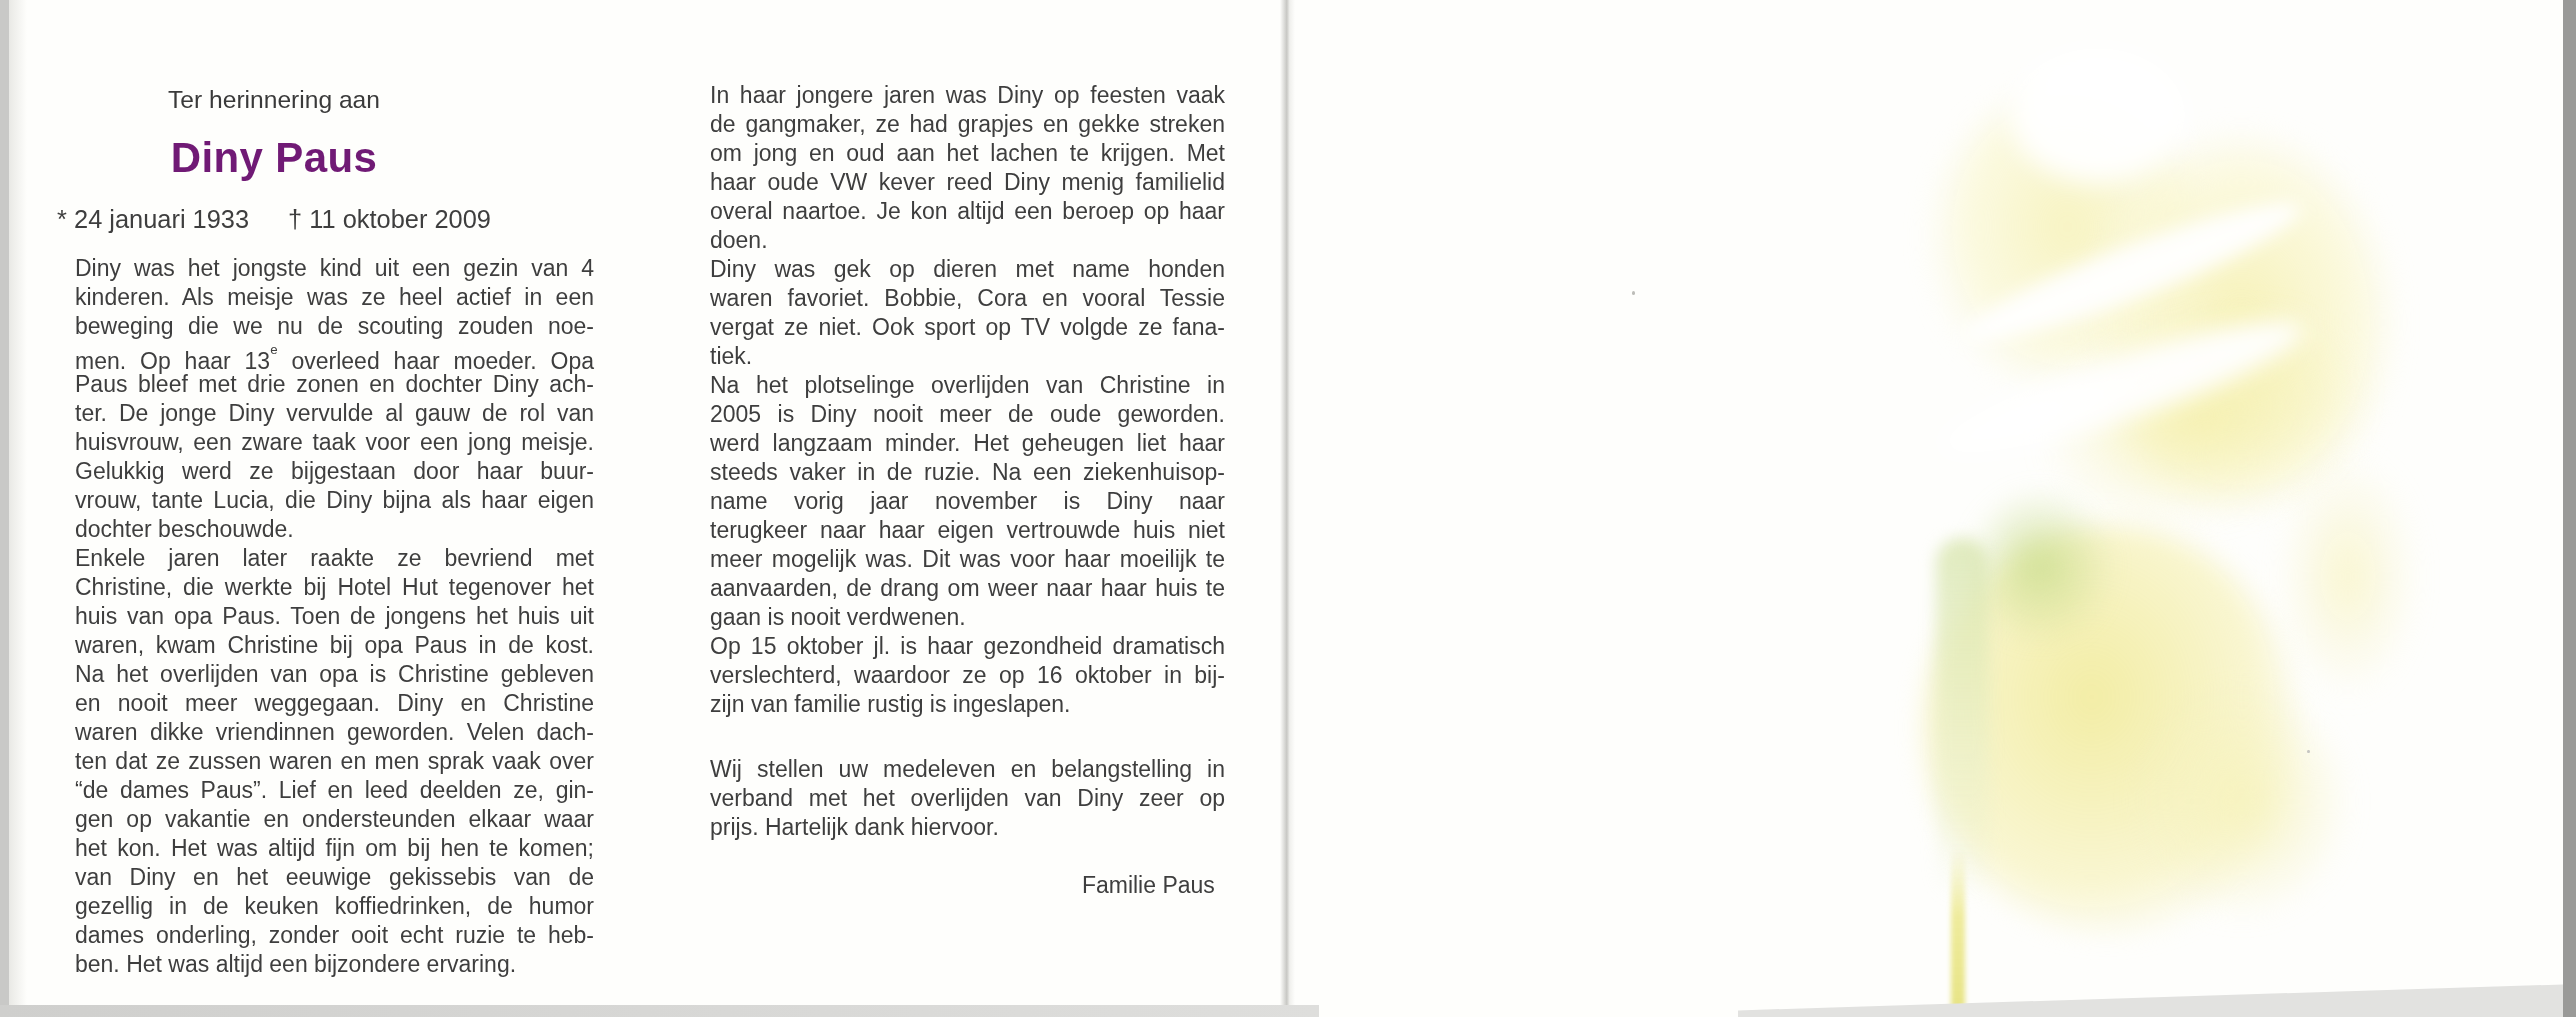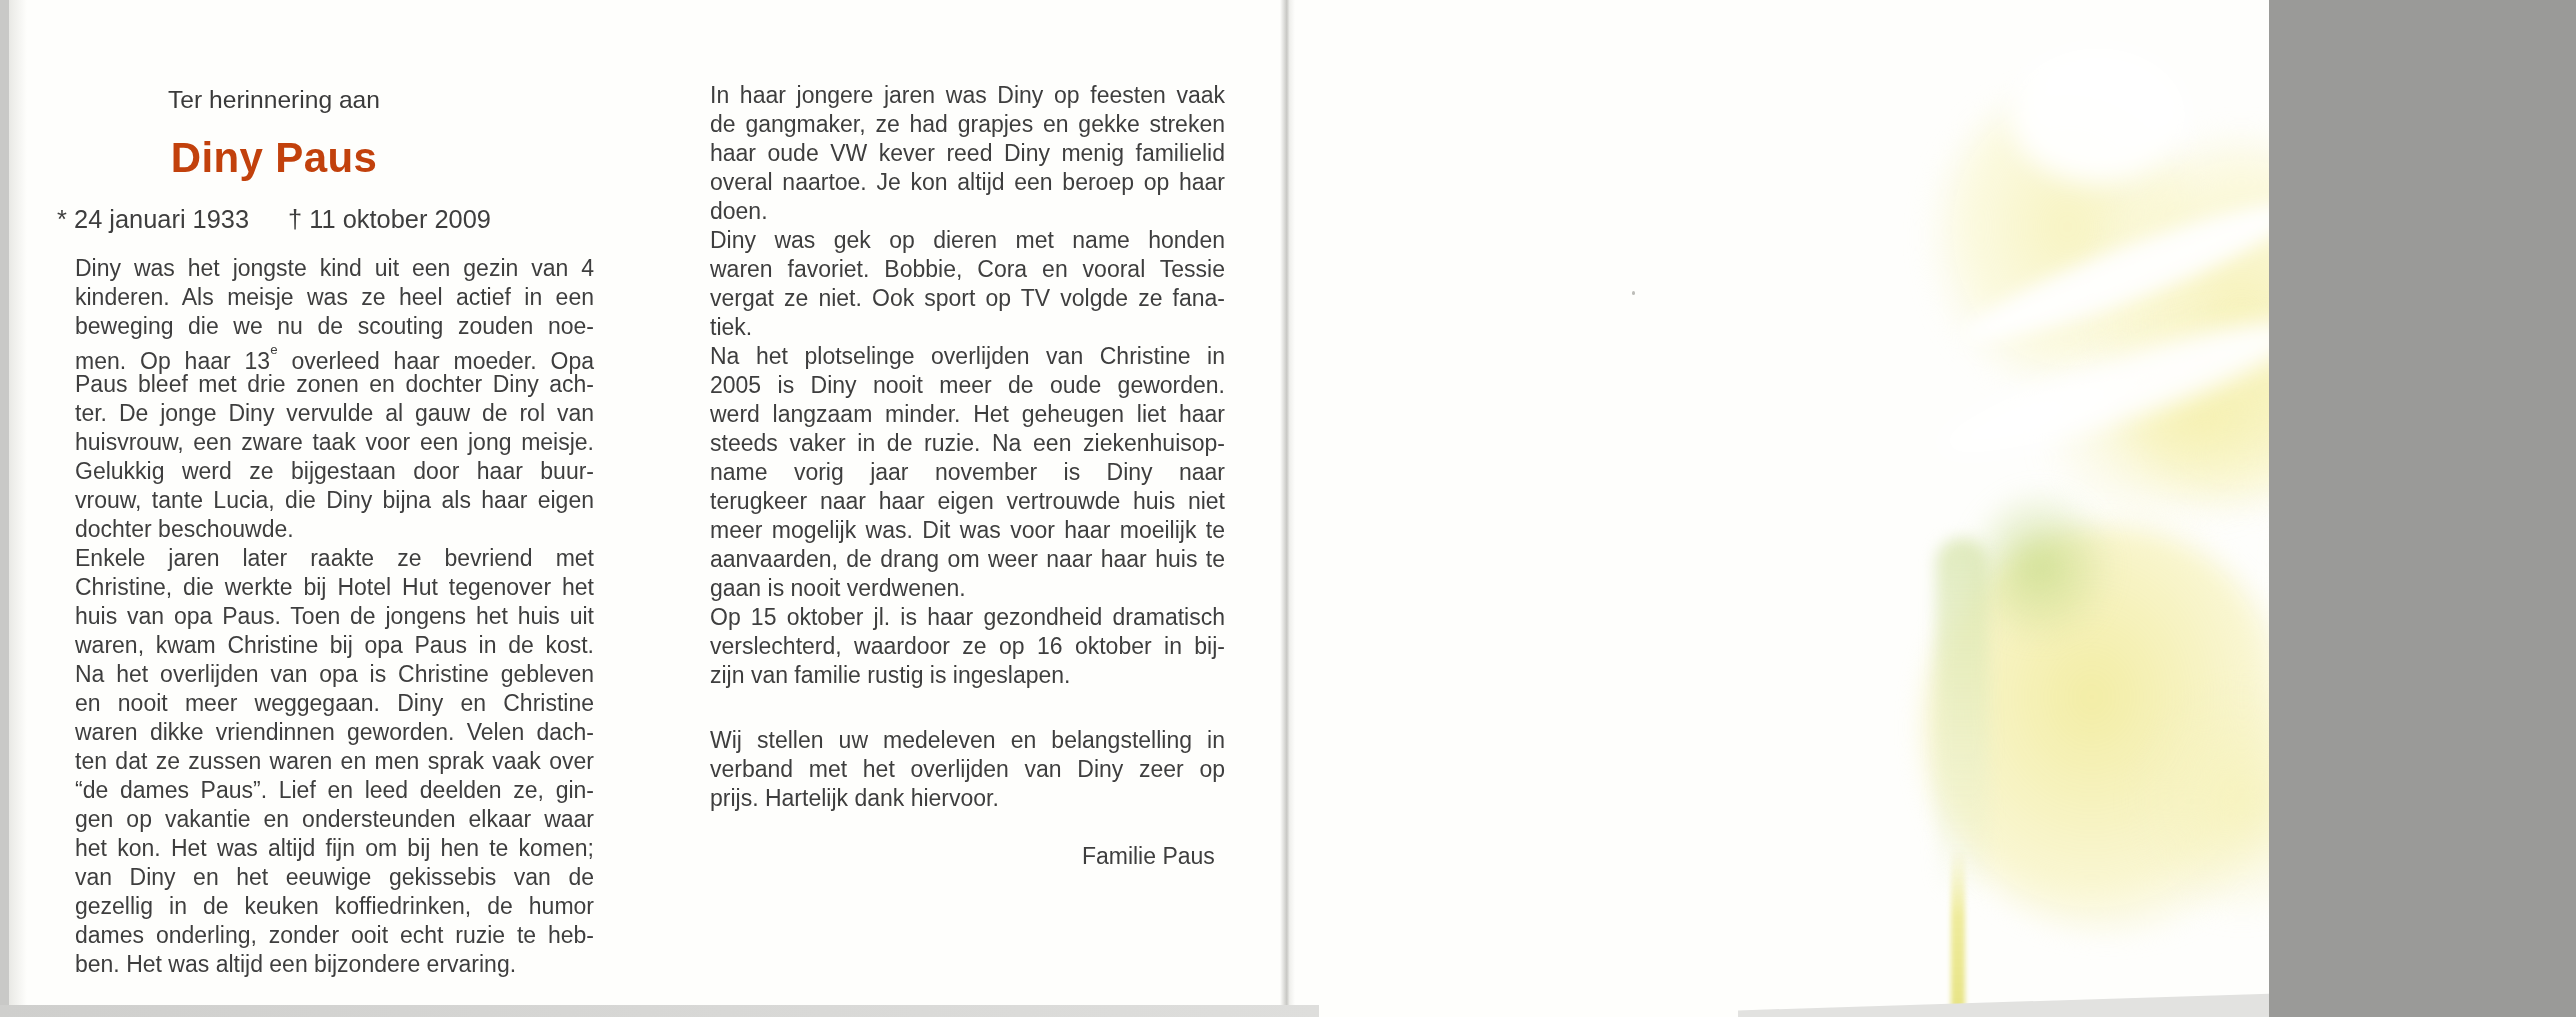--- a/index.html
+++ b/index.html
@@ -1,17 +1,17 @@
 <!DOCTYPE html>
 <html style="font-size:13.6px"><head>
 <meta charset="utf-8">
 <style>
   html,body { margin:0; padding:0; background:#9a9a98; }
   .scan {
-    position:relative; width:2269px; height:1017px; overflow:hidden;
+    position:relative; width:2563px; height:1017px; overflow:hidden;
     background:#fefefc;
     font-family:"Liberation Sans","DejaVu Sans",sans-serif;
     color:#3e3e3e;
   }
   
   .edge-left { position:absolute; left:0; top:0; width:8.5px; height:1017px; background:#c9c9c7; }
   .edge-left-soft { position:absolute; left:8.5px; top:0; width:18.6px; height:1017px;
     background:linear-gradient(90deg,#e9e9e5,rgba(255,255,255,0)); }
   .fold { position:absolute; left:1280px; top:0; width:15.3px; height:1017px;
     background:linear-gradient(90deg,rgba(200,200,196,0),rgba(190,190,186,0.85) 45%,rgba(226,226,222,0.5) 65%,rgba(255,255,255,0)); }
@@ -19,21 +19,21 @@
     background:linear-gradient(90deg,#cfcfcd,#d8d8d6 55%,#dededc); }
   .bottom-wedge-right { position:absolute; left:1738px; top:973px; width:838px; height:44px;
     background:#e2e2e0; clip-path:polygon(0 85%, 100% 25%, 100% 100%, 0 100%); }
   .speck { position:absolute; border-radius:50%; }
   .speck-1 { left:1632px; top:291px; width:3.4px; height:4.2px; background:#bdbdb9; }
   .speck-2 { left:2307px; top:750px; width:2.5px; height:3.4px; background:#c6c6c2; }
 
   
   .header { position:absolute; left:75px; top:85px; width:398px; text-align:center; }
   .intro { font-size:24.6px; line-height:29px; color:#3a3a3a; }
-  .name  { margin-top:18.6px; font-size:42px; line-height:49px; font-weight:700; color:#c2410c; letter-spacing:0.4px; }
+  .name  { margin-top:18.6px; font-size:42px; line-height:49px; font-weight:700; color:#701a75; letter-spacing:0.4px; }
   .dates { margin-top:23px; font-size:25.4px; line-height:29px; display:flex; justify-content:center; gap:39px; white-space:nowrap; }
 
   .col { position:absolute; font-size:23px; }
   .col1 { left:75px;  top:254px; width:519px; }
   .col2 { left:710px; top:81px;  width:515px; }
   .line { height:29px; line-height:29px; text-align:justify; text-align-last:justify; text-justify:inter-word; }
   .line.last { text-align-last:left; }
   .line sup { font-size:0.58em; position:relative; top:-0.45em; }
   .vspace42 { height:36px; }
   .vspace34 { height:29px; }
@@ -124,20 +124,21 @@
         <div class="line">dames onderling, zonder ooit echt ruzie te heb-</div>
         <div class="line last">ben. Het was altijd een bijzondere ervaring.</div>
       </div>
     </div>
 
   <div class="col col2">
     <div>
         <div>
           <div class="line">In haar jongere jaren was Diny op feesten vaak</div>
           <div class="line">de gangmaker, ze had grapjes en gekke streken</div>
+          <div class="line">om jong en oud aan het lachen te krijgen. Met</div>
           <div class="line">haar oude VW kever reed Diny menig familielid</div>
           <div class="line">overal naartoe. Je kon altijd een beroep op haar</div>
           <div class="line last">doen.</div>
         </div>
         <div>
           <div class="line">Diny was gek op dieren met name honden</div>
           <div class="line">waren favoriet. Bobbie, Cora en vooral Tessie</div>
           <div class="line">vergat ze niet. Ook sport op TV volgde ze fana-</div>
           <div class="line last">tiek.</div>
         </div>

